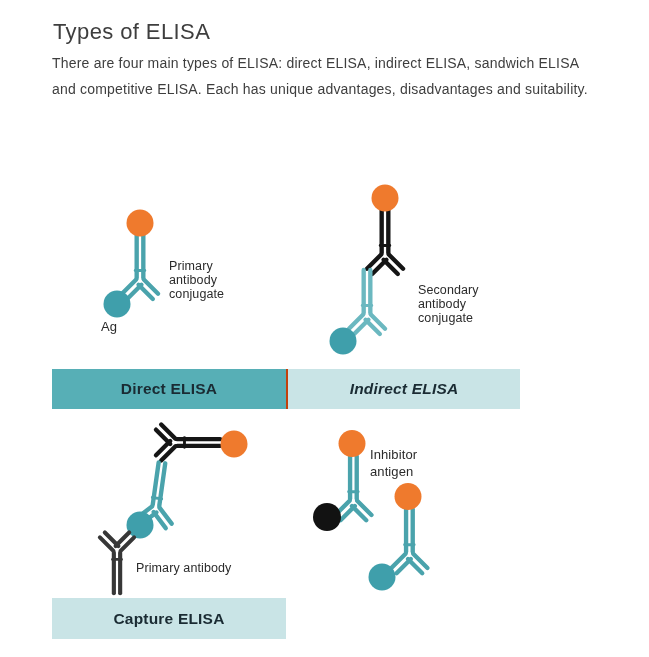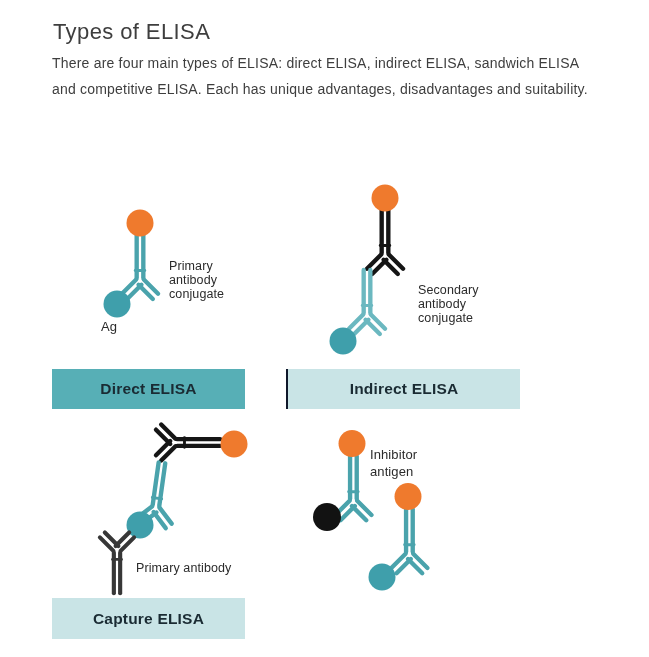--- a/index.html
+++ b/index.html
@@ -25,28 +25,28 @@
   .fig-label {
     position:absolute; font-size:12.5px; line-height:14px; color:#2b2b2b;
     white-space:pre-line; letter-spacing:0.1px;
   }
   #lbl-primary   { left:104px; top:91px;  }
   #lbl-ag        { left:36px;  top:152px; font-size:13px; }
   #lbl-secondary { left:132px; top:83px;margin-top:32px;  }
   #lbl-capture   { left:84px;  top:152px; }
   #lbl-inhibitor { left:84px;  top:37px;  font-size:13px; line-height:17px; }
   .banner {
-    position:absolute; width:193px; display:flex; align-items:center; justify-content:center;
+    position:absolute; width:234px; display:flex; align-items:center; justify-content:center;
     font-weight:700; font-size:15.5px; color:#1a2b33; letter-spacing:0.2px;
   }
   .banner.r1 { top:201px; height:40px; }
   .banner.r2 { top:430px; height:41px; }
   .banner.dark  { background:#57afb6; }
   .banner.light { background:#c9e4e6; }
-  .banner.right { left:234px; border-left:2px solid #0f172a; width:232px; }
+  .banner.right { left:234px; border-left:2px solid #c2410c; width:232px;font-style:italic; }
   .banner.left  { left:0; }
   .ab-teal       { color:#4aa3ac; }
   .ab-teal-light { color:#6bb8c0; }
   .ab-black      { color:#151515; }
   .ab-gray       { color:#373737; }
 </style>
 </head>
 <body>
 
 <div class="page">

